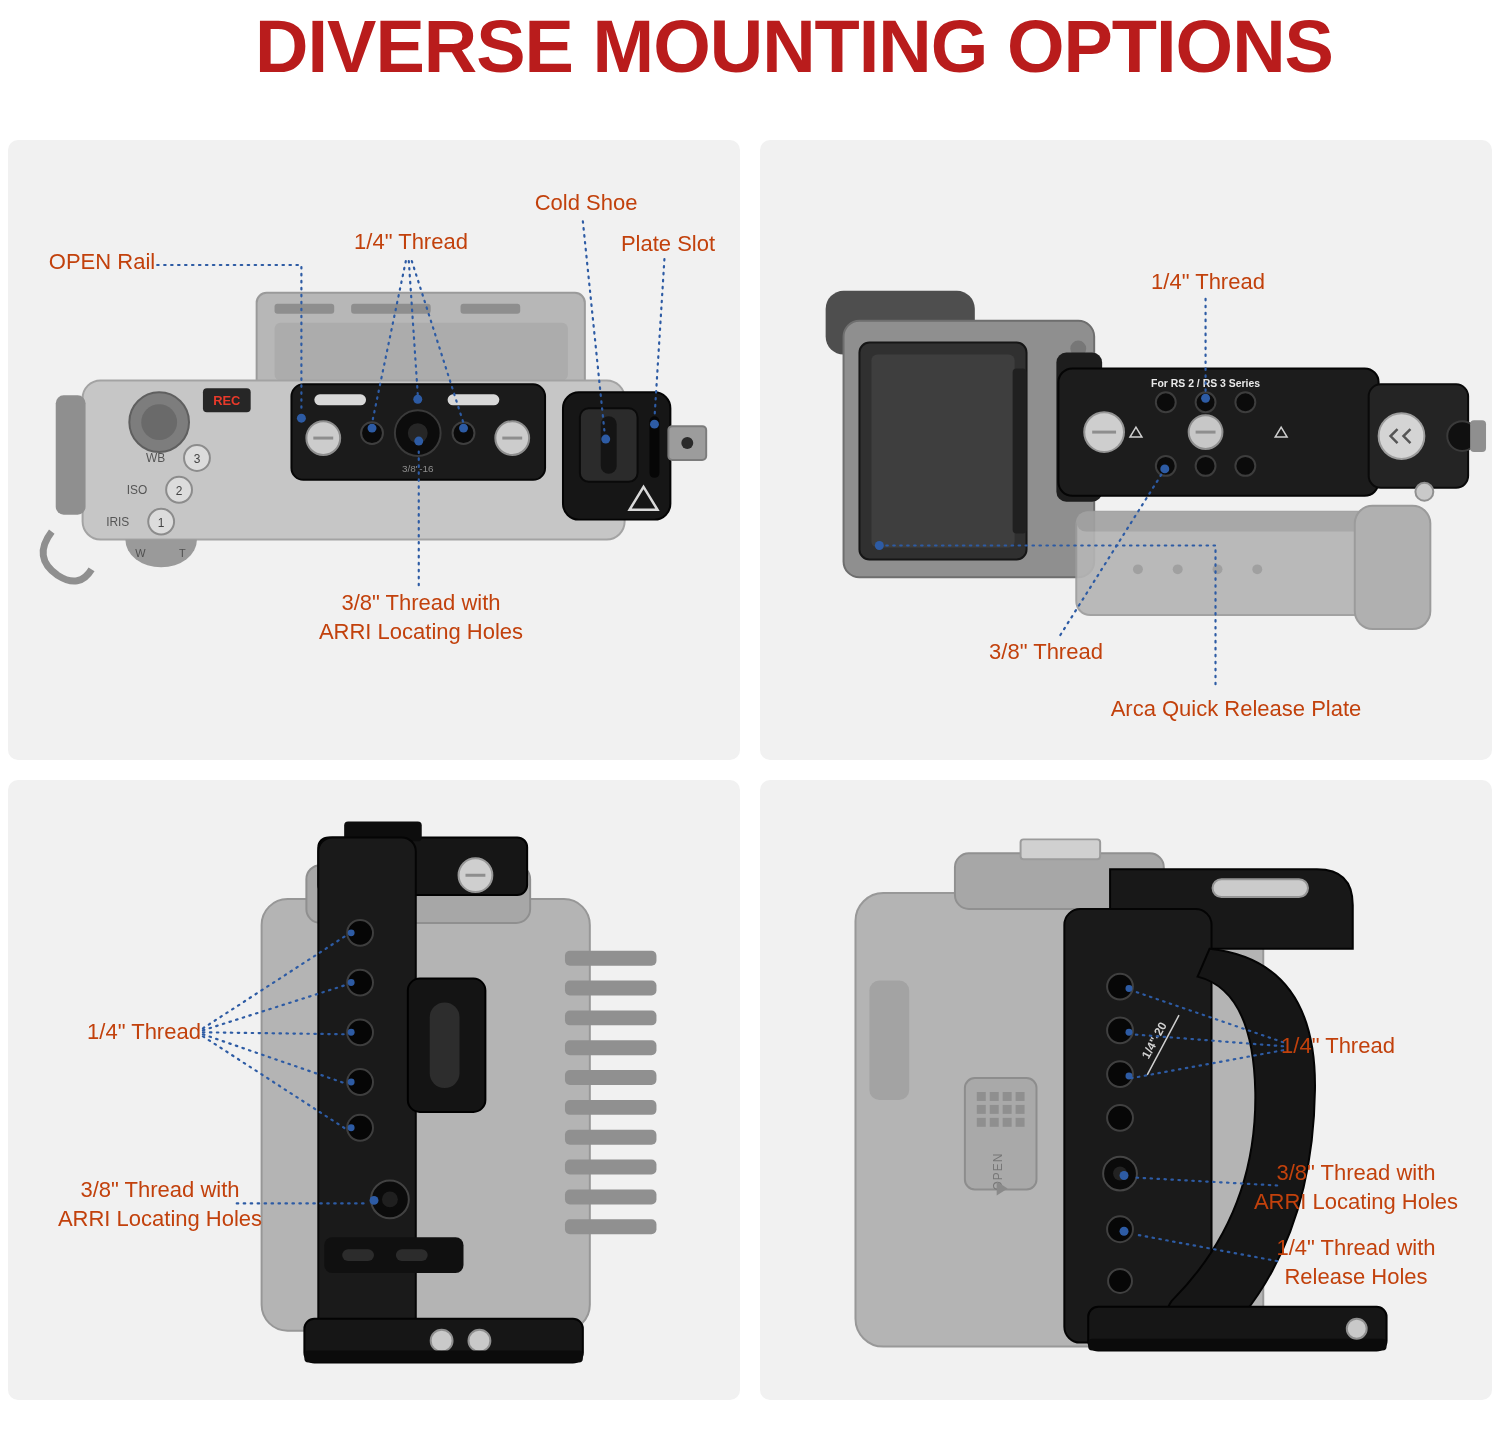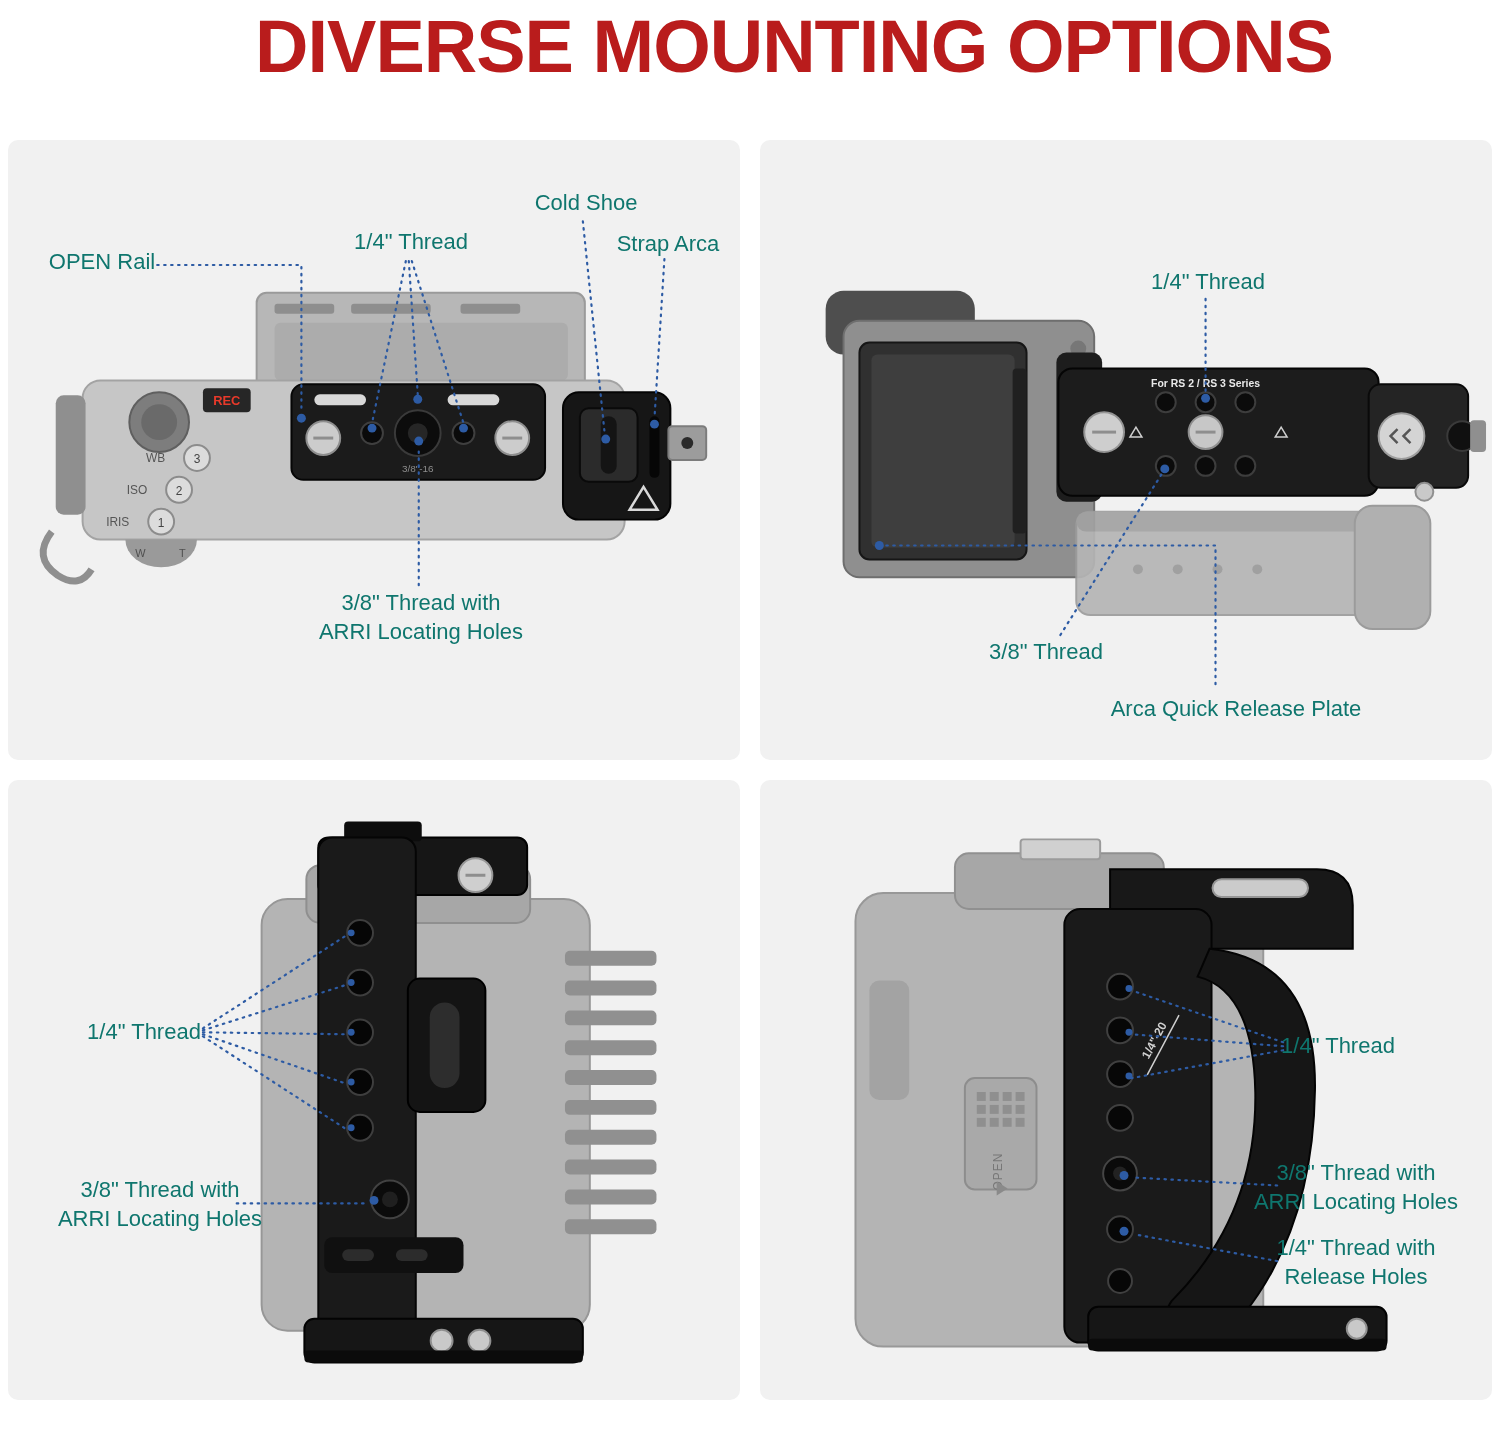--- a/index.html
+++ b/index.html
@@ -5,21 +5,21 @@
   html,body{margin:0;padding:0;background:#ffffff;}
   .page{position:relative;width:1500px;height:1436px;background:#ffffff;
         font-family:"Liberation Sans",sans-serif;overflow:hidden;}
   .page-title{position:absolute;top:4px;left:0;width:100%;margin:0;text-align:center;
         font-size:74px;font-weight:800;letter-spacing:-1px;color:#b91c1c;padding-left:44px;}
   .grid{position:absolute;top:140px;left:8px;width:1484px;display:grid;
         grid-template-columns:732px 732px;grid-template-rows:620px 620px;gap:20px;}
   .panel{position:relative;background:#f1f1f1;border-radius:10px;overflow:hidden;}
   .illus{position:absolute;left:0;top:0;width:100%;height:100%;}
   .callout{position:absolute;transform:translate(-50%,-50%);font-size:22px;line-height:1.3;
-        color:#0f766e;white-space:nowrap;text-align:center;}
+        color:#c2410c;white-space:nowrap;text-align:center;}
   .callout span{display:block;}
   svg text{font-family:"Liberation Sans",sans-serif;}
   .leader{stroke:#2d5ba4;stroke-width:2.2;stroke-dasharray:1.5 5.5;stroke-linecap:round;fill:none;}
   .ldot{fill:#2d5ba4;}
 </style>
 </head>
 <body>
 
 <div class="page">
   <h1 class="page-title">DIVERSE MOUNTING OPTIONS</h1>
@@ -92,21 +92,21 @@
           <circle cx="412" cy="259" r="4.5"></circle>
           <circle cx="458" cy="288" r="4.5"></circle>
           <circle cx="601" cy="299" r="4.5"></circle>
           <circle cx="650" cy="284" r="4.5"></circle>
           <circle cx="413" cy="301" r="4.5"></circle>
         </g>
       </svg>
       <div class="callout" style="left:94px;top:122px">OPEN Rail</div>
       <div class="callout" style="left:403px;top:102px">1/4" Thread</div>
       <div class="callout" style="left:578px;top:63px">Cold Shoe</div>
-      <div class="callout" style="left:660px;top:104px">Strap Arca</div>
+      <div class="callout" style="left:660px;top:104px">Plate Slot</div>
       <div class="callout" style="left:413px;top:478px">
         <span>3/8" Thread with</span>
         <span>ARRI Locating Holes</span>
       </div>
     </section>
 
     <section class="panel">
       <svg class="illus" viewBox="0 0 736 620">
         <g>
           <rect x="66" y="150" width="150" height="64" rx="18" fill="#4e4e4e"></rect>

